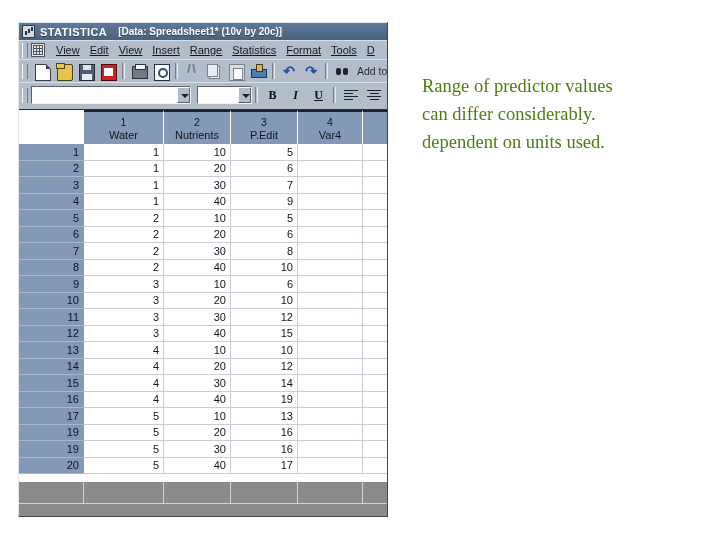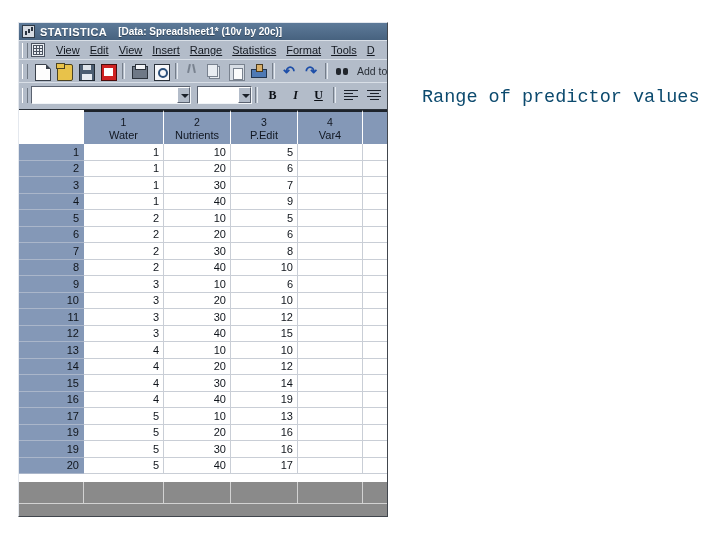--- a/index.html
+++ b/index.html
@@ -315,25 +315,24 @@
   #sheet-footer .fbar {
     height: 12px;
     background: #8a8a8a;
   }
 
   
   #caption {
     position: absolute;
     left: 422px; top: 72px;
     width: 286px;
-    font-family: Liberation Mono, monospace;
+    font-family: Liberation Serif, serif;
     font-size: 18.5px;
     line-height: 28px;
-    color: #0c4a6e;
-    margin-top: 12px;
+    color: #4d7c0f;
   }
   #caption div { white-space: nowrap; }
 </style>
 </head>
 <body>
 
 <div id="app-window">
 
   <div id="title-bar">
     <div id="title-icon"></div>
@@ -638,13 +637,15 @@
         <div></div>
         <div></div>
       </div>
       <div class="fbar"></div>
     </div>
   </div>
 </div>
 
 <div id="caption">
   <div>Range of predictor values</div>
+  <div>can differ considerably.</div>
+  <div>dependent on units used.</div>
 </div>
 
 </body></html>

